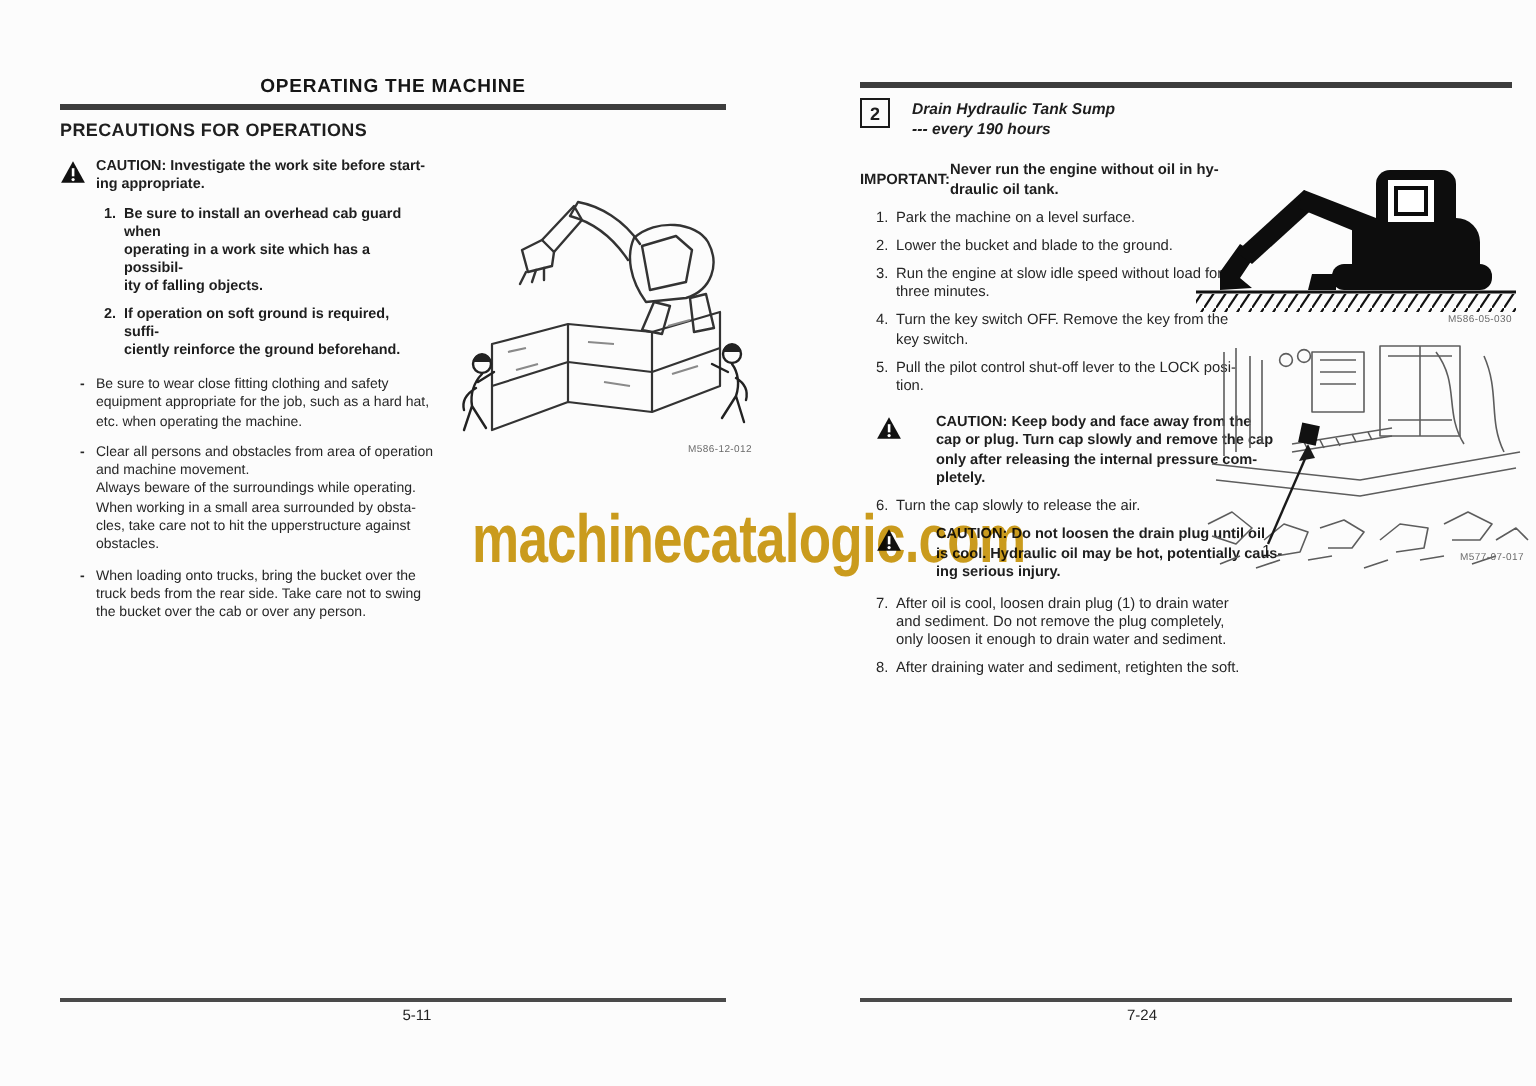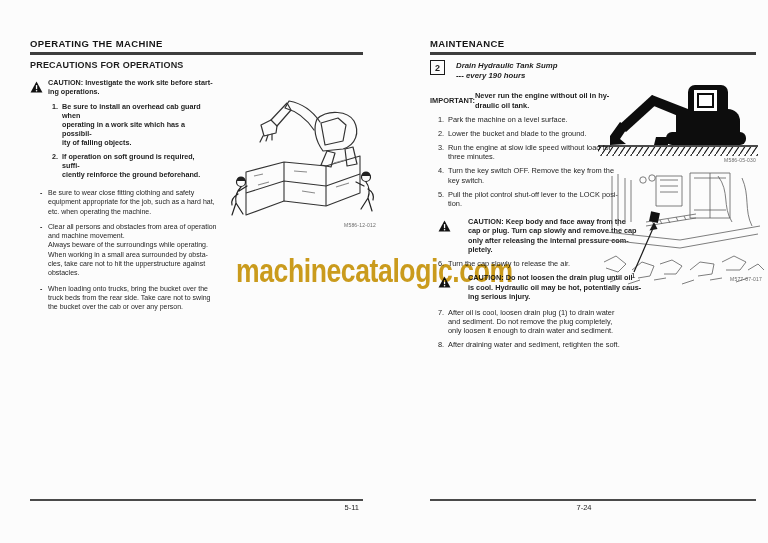--- a/index.html
+++ b/index.html
@@ -5,21 +5,21 @@
   html,body{margin:0;padding:0;}
   body{
     width:768px;height:543px;overflow:hidden;position:relative;
     background:#fcfcfc;color:#1e1e1e;
     font-family:"Liberation Sans", sans-serif;
     -webkit-font-smoothing:antialiased;
   }
   .page{position:absolute;top:38px;}
   .page-left{left:30px;width:333px;}
   .page-right{left:430px;width:326px;}
-  .page-header{text-align:left;font-size:9.5px;font-weight:bold;letter-spacing:.4px;line-height:11px;color:#161616;}
+  .page-header{text-align:center;font-size:9.5px;font-weight:bold;letter-spacing:.4px;line-height:11px;color:#161616;}
   .rule{height:3px;background:#3d3d3d;margin-top:3px;}
   .section-title{font-size:9px;font-weight:bold;margin-top:5px;letter-spacing:.2px;}
   .preline{white-space:pre-line;}
 
   
   .caution{display:flex;margin-top:8px;}
   .caution .tri{flex:0 0 14px;margin-top:1px;}
   .caution .ctext{font-weight:bold;font-size:7.2px;line-height:9px;width:172px;margin-left:4px;}
   .c-items{margin-top:2px;}
   .c-item{display:flex;font-weight:bold;font-size:7.2px;line-height:9px;margin-left:22px;margin-top:5px;}
@@ -58,22 +58,22 @@
   .fig-left .fig-code{right:0;bottom:6px;}
   .fig-rtop .fig-code{right:4px;bottom:-1px;}
   .fig-rbot .fig-code{right:4px;bottom:10px;}
   .fig-label{position:absolute;font-size:8px;color:#1a1a1a;left:33px;bottom:12px;}
 
   
   .footer-rule{position:absolute;top:499px;height:2px;background:#4a4a4a;}
   .fr-left{left:30px;width:333px;}
   .fr-right{left:430px;width:326px;}
   .page-num{position:absolute;top:503px;font-size:7.5px;color:#222;text-align:center;}
-  .pn-left{left:26px;width:333px;text-align:right;}
-  .pn-right{left:421px;width:326px;}
+  .pn-left{left:42px;width:333px;}
+  .pn-right{left:408px;width:326px;}
 
   
   .watermark{
     position:absolute;left:236px;top:253px;z-index:5;
     font-size:34px;font-weight:bold;line-height:34px;letter-spacing:-.5px;
     transform:scaleX(.78);transform-origin:left center;
     mix-blend-mode:multiply;opacity:.92;white-space:nowrap;
   }
 </style>
 </head>
@@ -86,21 +86,21 @@
 
   <div class="caution">
     <span class="tri">
       <svg width="13" height="12" viewBox="0 0 24 22">
           <path d="M12 1 L23 21 H1 Z" fill="#111"></path>
           <rect x="10.9" y="7.5" width="2.4" height="7.5" fill="#fff"></rect>
           <circle cx="12.1" cy="18" r="1.5" fill="#fff"></circle>
         </svg>
     </span>
     <span class="ctext preline">CAUTION:  Investigate the work site before start-
-ing operations.</span>
+ing appropriate.</span>
   </div>
   <div class="c-items">
     <div class="c-item">
       <span class="num">1.</span>
       <span class="txt preline">Be sure to install an overhead cab guard when
 operating in a work site which has a possibil-
 ity of falling objects.</span>
     </div>
     <div class="c-item">
       <span class="num">2.</span>
@@ -166,21 +166,20 @@
     <g fill="none" stroke="#222" stroke-width="1.2" stroke-linecap="round">
       <circle cx="142" cy="83" r="4.5"></circle>
       <path d="M137.5 82 a4.5 4.5 0 0 1 9 0 Z" fill="#222" stroke="none"></path>
       <path d="M142 88 C145 92 146 98 144 104 M144 104 L148 117 M144 104 L137 115 M140 92 L132 88 M144 95 C149 98 150 102 149 106"></path>
     </g>
   </svg>
   <span class="fig-code">M586-12-012</span>
 </div>
 
 <div class="page page-right">
-  <div class="page-header">MAINTENANCE</div>
   <div class="rule"></div>
 
   <div class="task-row">
     <div class="task-box">2</div>
     <div class="task-titles">
       <div>Drain Hydraulic Tank Sump</div>
       <div>--- every 190 hours</div>
     </div>
   </div>
 

